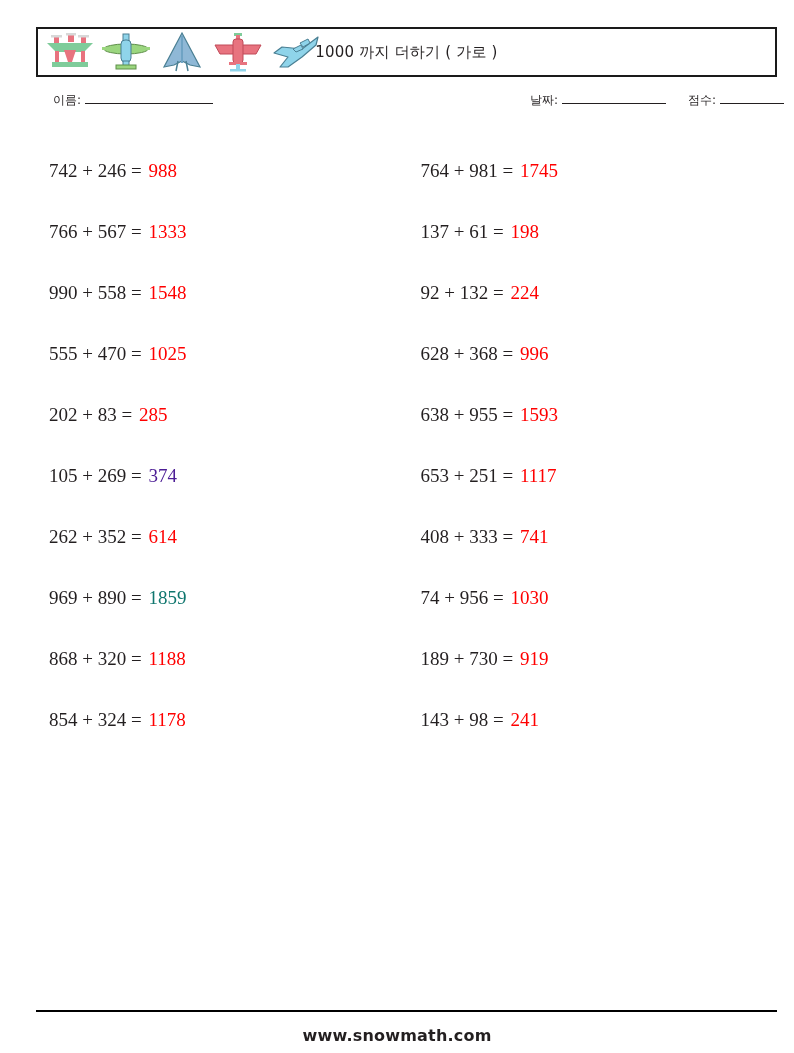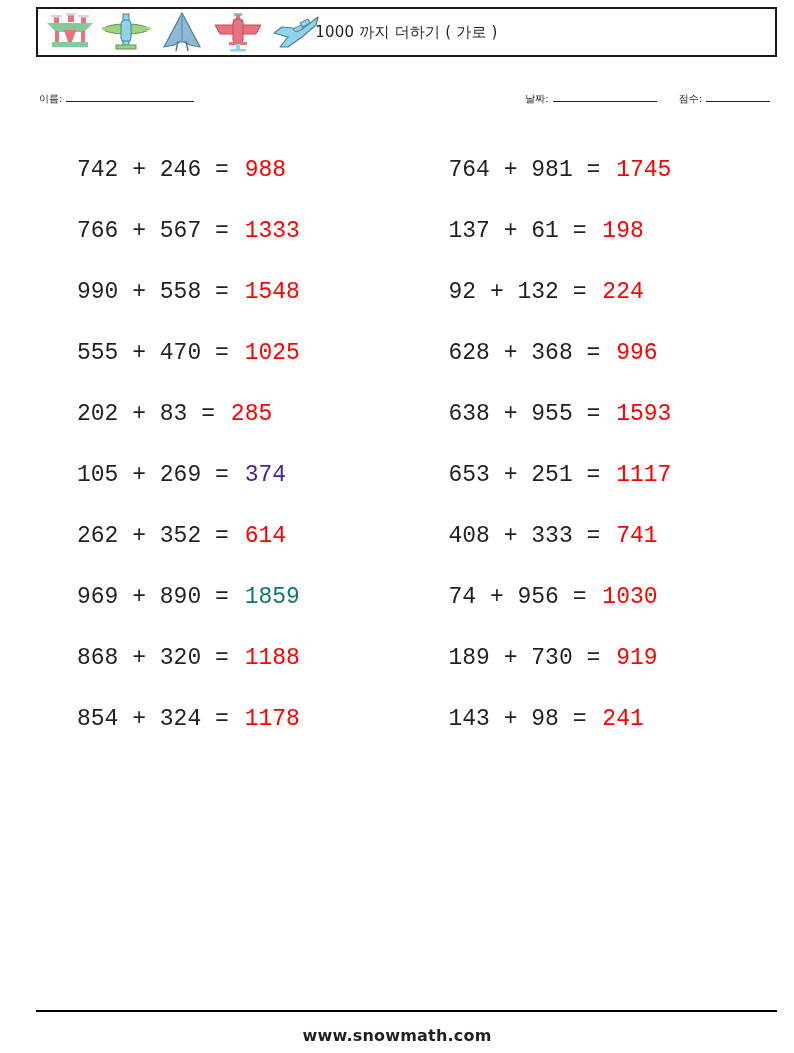--- a/index.html
+++ b/index.html
@@ -13,21 +13,21 @@
     position: relative;
     font-family: "Liberation Sans", sans-serif;
     color: #231f20;
     overflow: hidden;
   }
 
   
   .header-box {
     position: absolute;
     left: 36px;
-    top: 7px;
+    top: 27px;
     width: 741px;
     height: 50px;
     border: 2px solid #1a1a1a;
     box-sizing: border-box;
     display: flex;
     align-items: center;
     text-align: center;
   }
   .icon-strip {
     display: flex;
@@ -50,25 +50,25 @@
     font-size: 15px;
     font-family: "DejaVu Sans", sans-serif;
     color: #231f20;
     letter-spacing: 0.2px;
     pointer-events: none;
   }
 
   
   .meta-row {
     position: absolute;
-    left: 34px;
+    left: 48px;
     top: 92px;
     width: 741px;
     height: 26px;
-    font-size: 10px;
+    font-size: 12px;
     font-family: "DejaVu Sans", sans-serif;
   }
   .meta-left {
     position: absolute;
     left: 5px;
     top: 0;
     white-space: nowrap;
   }
   .meta-right {
     position: absolute;
@@ -99,25 +99,24 @@
   .col {
     width: 50%;
     box-sizing: border-box;
   }
   .col-left  { padding-left: 13px; }
   .col-right { padding-left: 14px; }
 
   .problem {
     height: 61px;
     line-height: 61px;
-    font-size: 23px;
-    font-family: Liberation Mono, monospace;
+    font-size: 19px;
+    font-family: Liberation Serif, serif;
     color: #231f20;
     white-space: nowrap;
-    margin-left: 28px;
   }
   .problem .expr { color: #231f20; }
   .problem .answer {
     font-weight: 400;
     margin-left: 2px;
   }
 
   
   .footer-rule {
     position: absolute;

